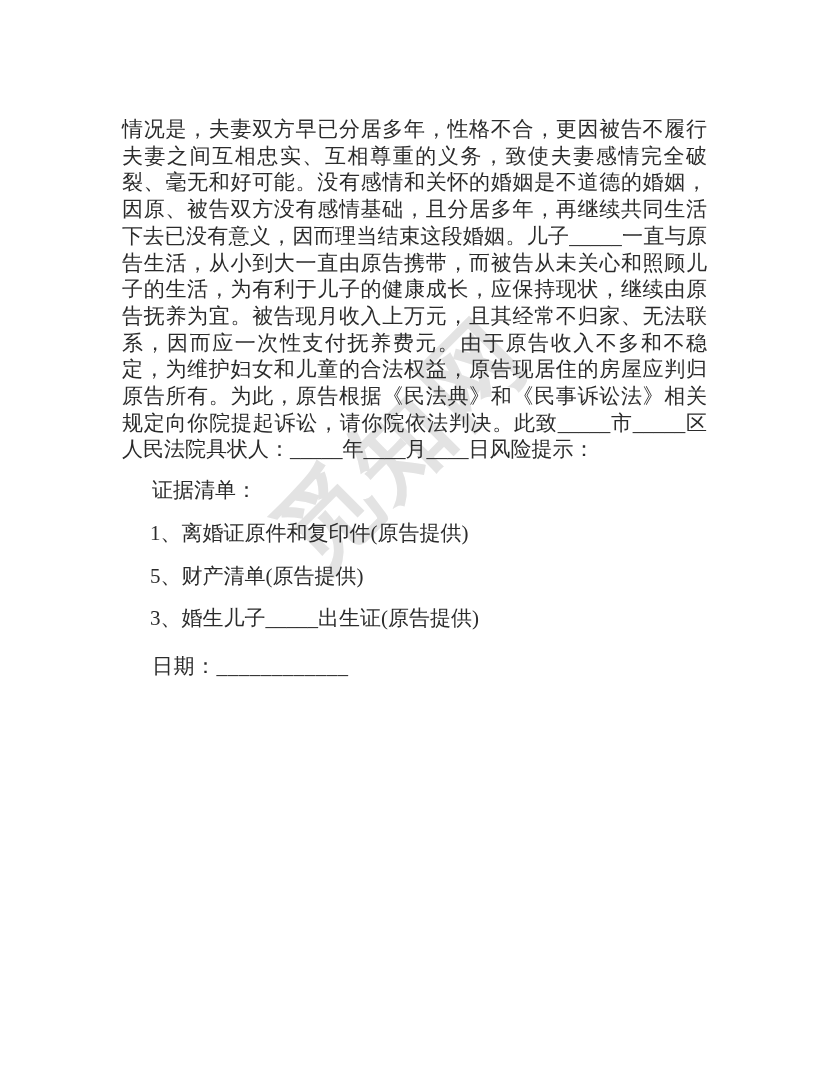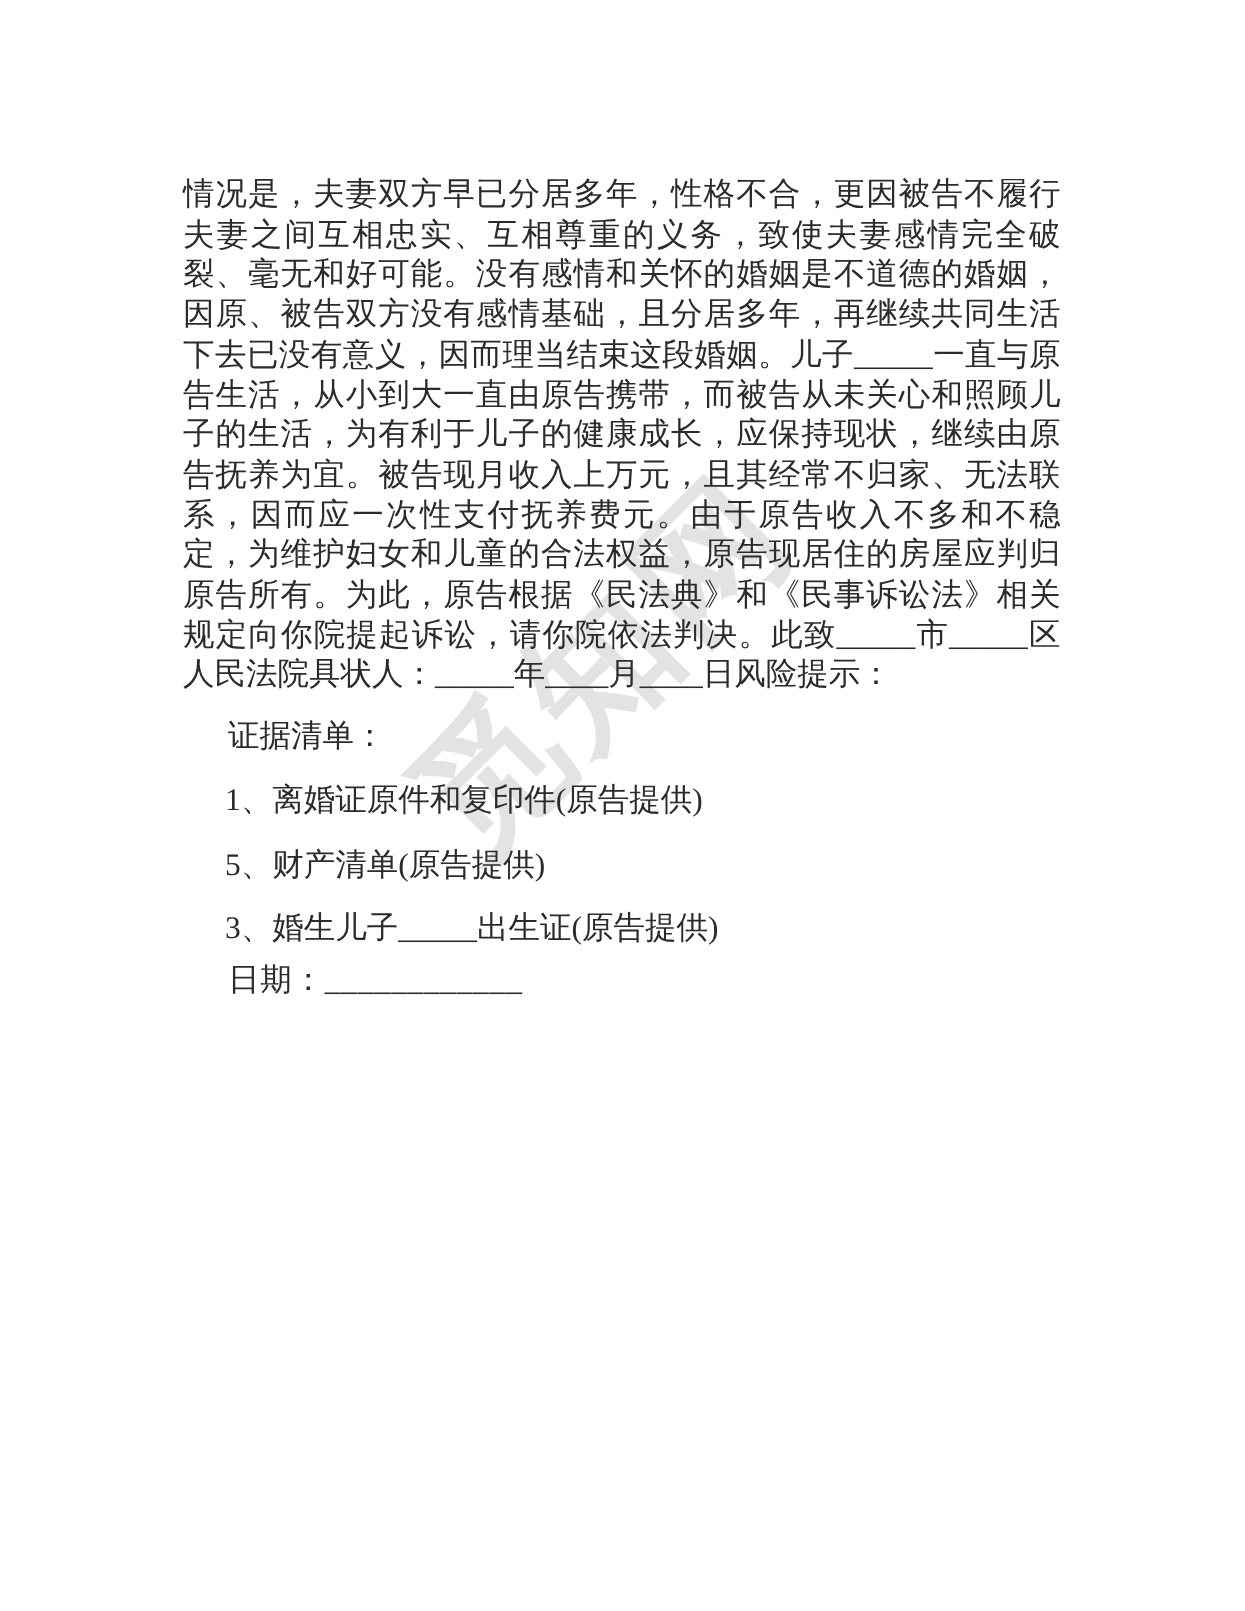--- a/index.html
+++ b/index.html
@@ -52,21 +52,21 @@
     margin-top: 14px;
     margin-left: 30px;
   }
 
   .evidence-item {
     margin-top: 16px;
     margin-left: 28px;
   }
 
   .date-line {
-    margin-top: 8px;
+    margin-top: 21px;
     margin-left: 30px;
     letter-spacing: 0.5px;
   }
 </style>
 </head>
 <body>
 
 <div class="page" style="background: rgb(255, 255, 255);">
 
   <div class="watermark" style="color: rgb(227, 227, 227);">觅知网</div>

